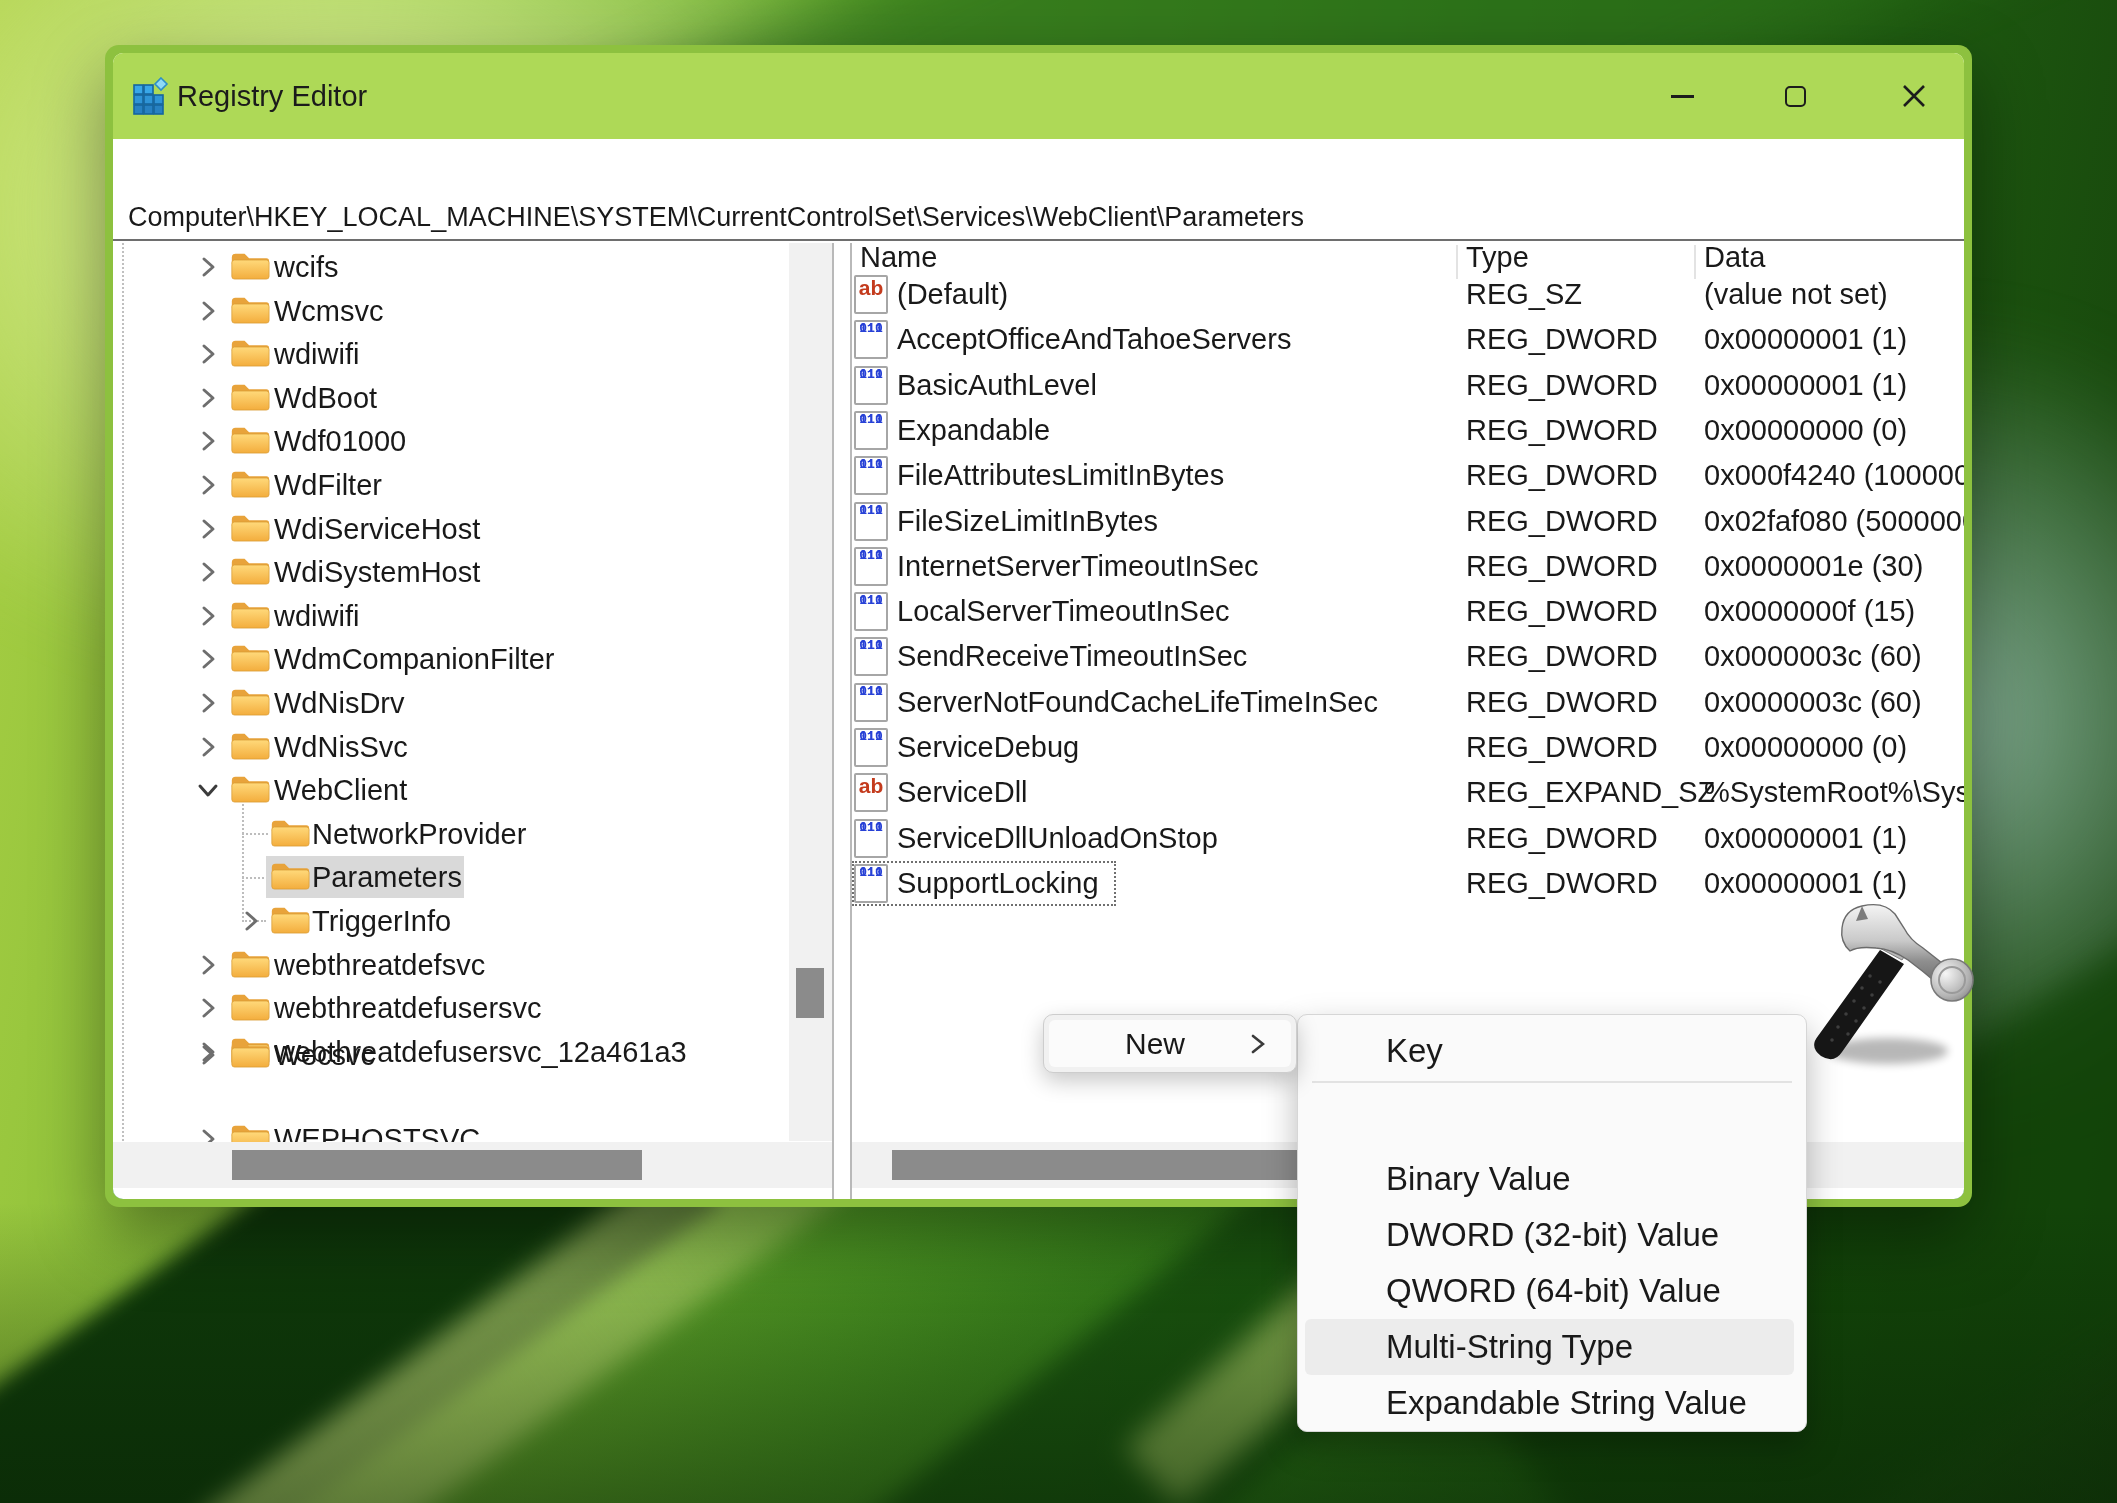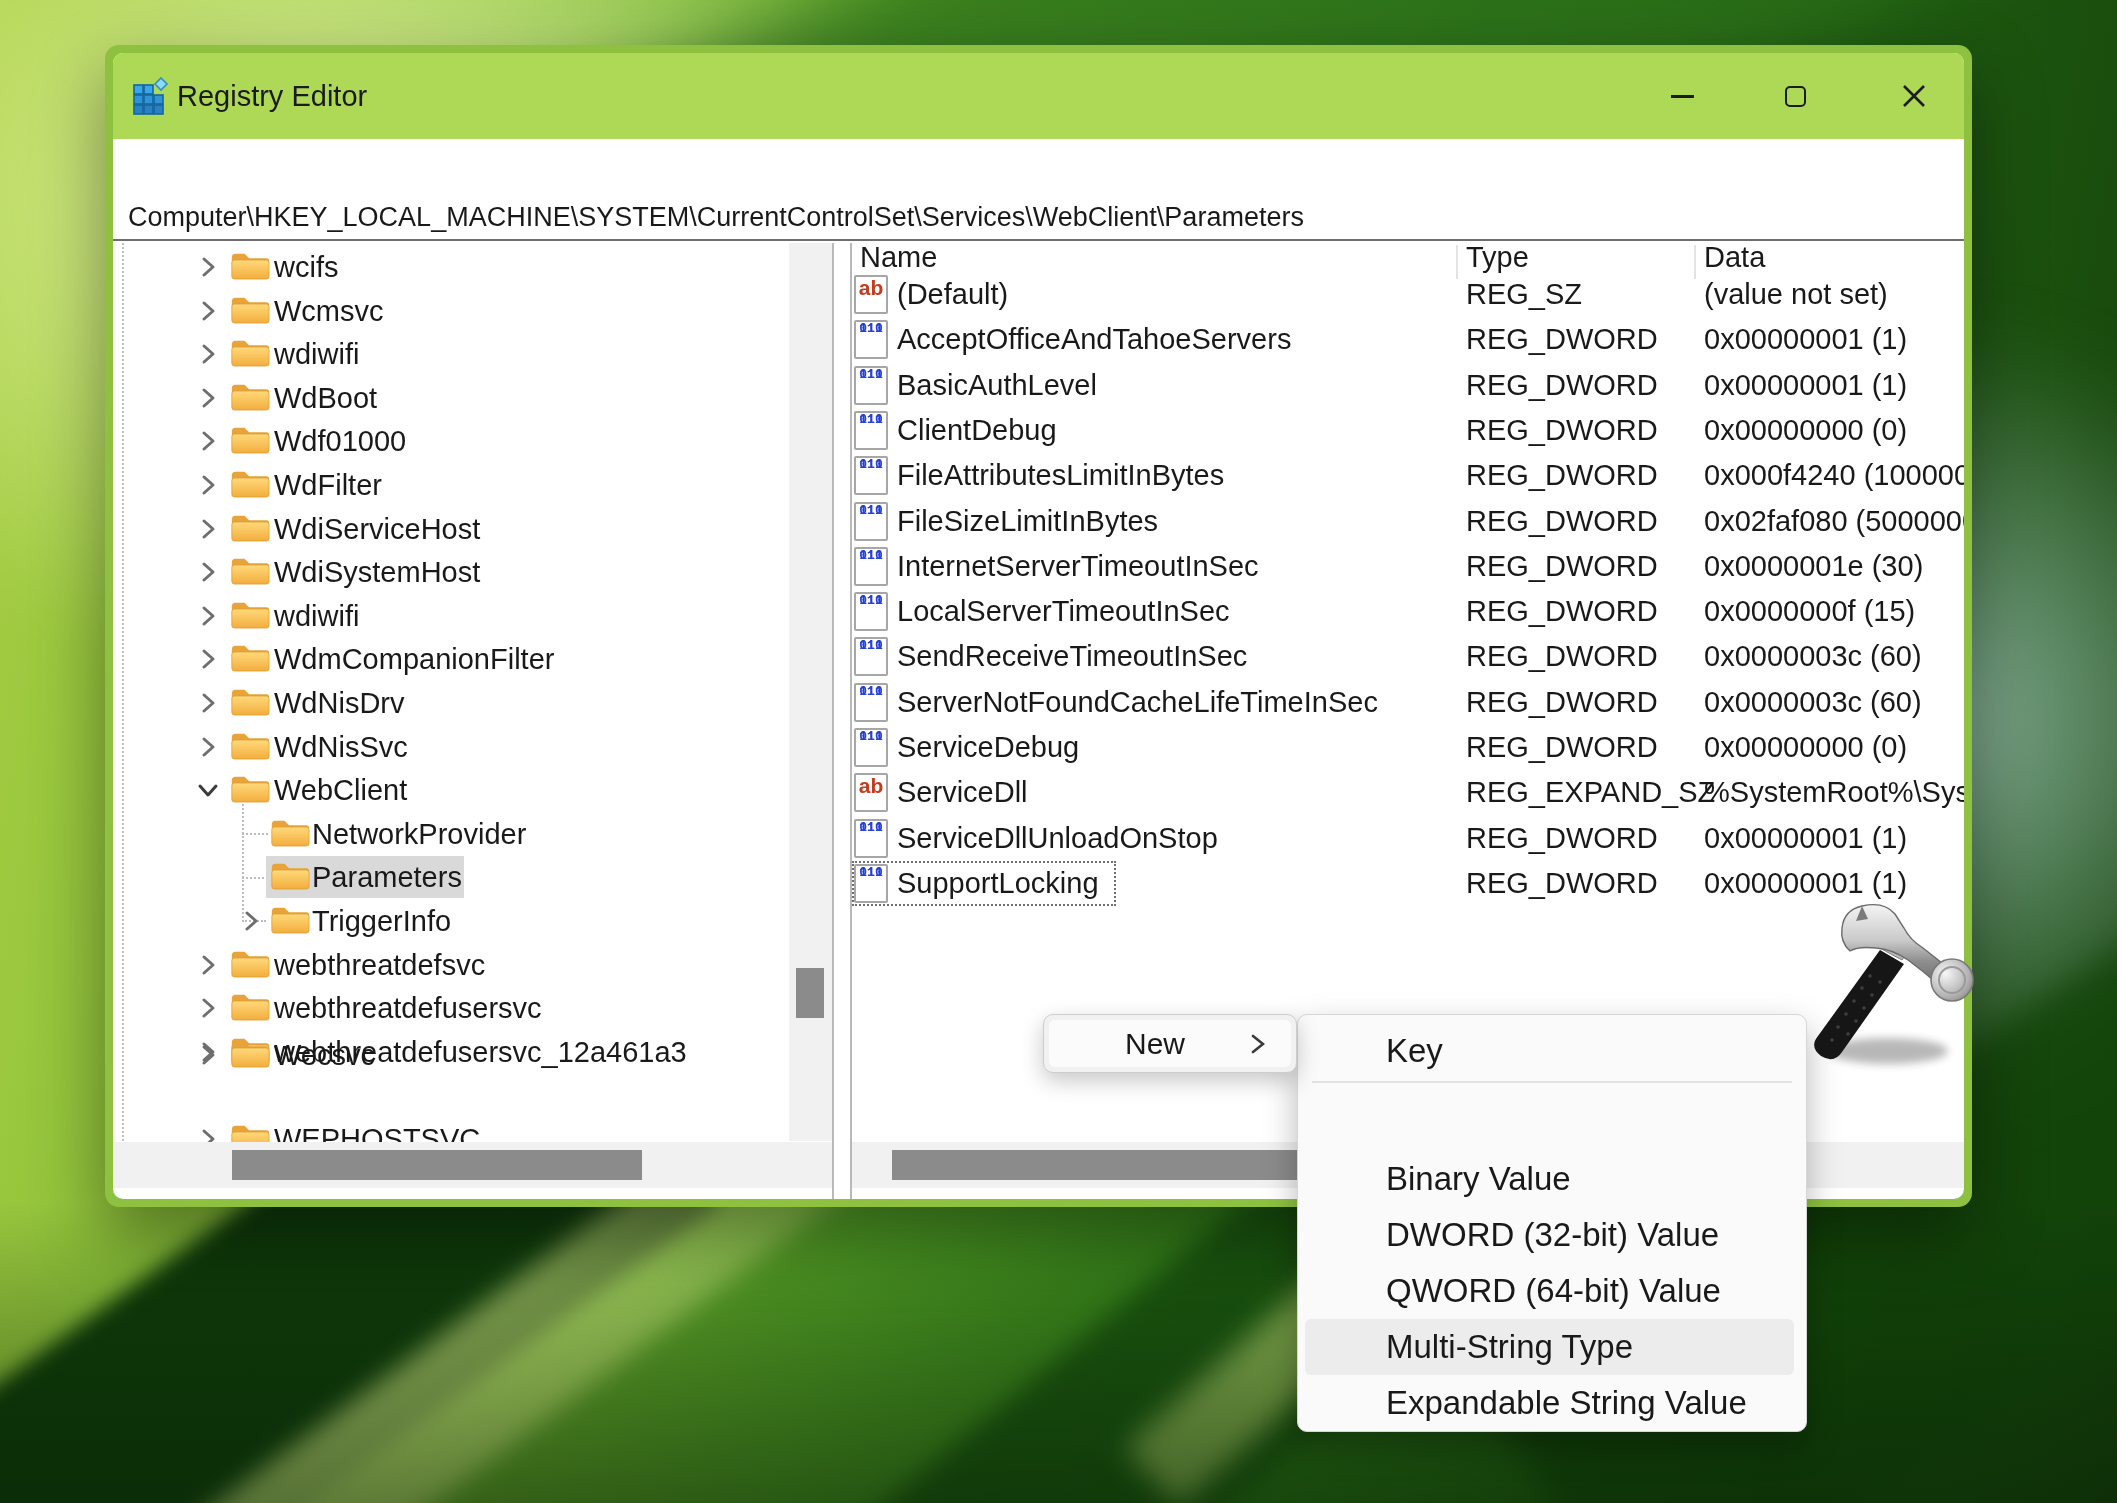--- a/index.html
+++ b/index.html
@@ -418,21 +418,21 @@
                 </div>
                 <span class="cname">BasicAuthLevel</span>
                 <span class="ctype">REG_DWORD</span>
                 <span class="cdata">0x00000001 (1)</span>
               </div>
               <div class="list-row" style="top: 164.9px;">
                 <div class="vicon">
                   <span class="bin">011</span>
                   <span class="bin">110</span>
                 </div>
-                <span class="cname">ClientDebug</span>
+                <span class="cname">Expandable</span>
                 <span class="ctype">REG_DWORD</span>
                 <span class="cdata">0x00000000 (0)</span>
               </div>
               <div class="list-row" style="top: 210.2px;">
                 <div class="vicon">
                   <span class="bin">011</span>
                   <span class="bin">110</span>
                 </div>
                 <span class="cname">FileAttributesLimitInBytes</span>
                 <span class="ctype">REG_DWORD</span>

